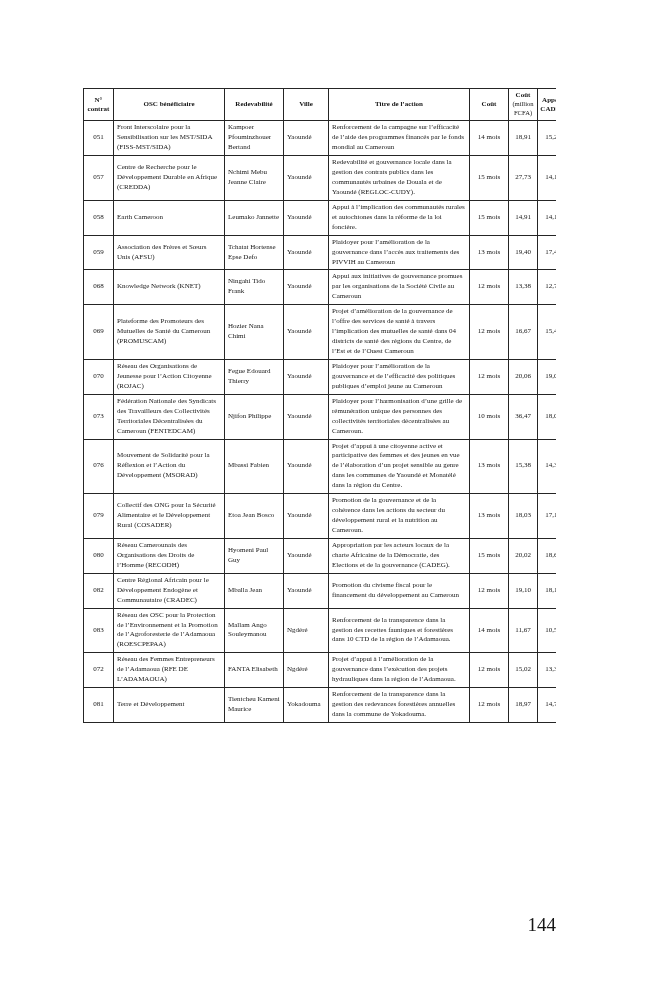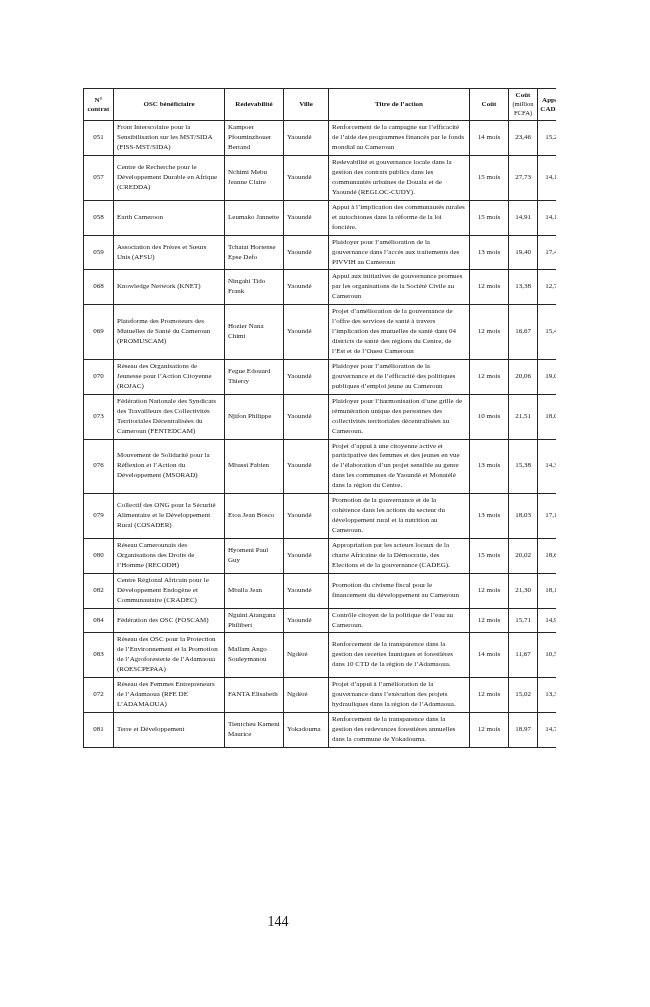--- a/index.html
+++ b/index.html
@@ -40,22 +40,22 @@
     font-weight: normal;
     font-size: 6.6px;
   }
   .contracts td { text-align: left; }
   .contracts td.c-center { text-align: center; padding: 2px 1px; }
   .page-number {
     position: absolute;
     top: 914px;
     left: 0;
     width: 100%;
-    text-align: center;
-    font-size: 14px;
+    text-align: right;
+    font-size: 19px;
     color: #161616;
   }
 </style>
 </head>
 <body>
 
 <div class="page">
 
   <table class="contracts">
     <colgroup>
@@ -81,21 +81,21 @@
       </tr>
     </thead>
     <tbody>
   <tr>
     <td class="c-center">051</td>
     <td>Front Interscolaire pour la Sensibilisation sur les MST/SIDA (FISS-MST/SIDA)</td>
     <td>Kampoer Pfouminzhouer Bertand</td>
     <td>Yaoundé</td>
     <td>Renforcement de la campagne sur l’efficacité de l’aide des programmes financés par le fonds mondial au Cameroun</td>
     <td class="c-center">14 mois</td>
-    <td class="c-center">23,46</td>
+    <td class="c-center">18,91</td>
     <td class="c-center">15,22</td>
   </tr>
 
 
   <tr>
     <td class="c-center">057</td>
     <td>Centre de Recherche pour le Développement Durable en Afrique (CREDDA)</td>
     <td>Nchimi Mebu Jeanne Claire</td>
     <td>Yaoundé</td>
     <td>Redevabilité et gouvernance locale dans la gestion des contrats publics dans les communautés urbaines de Douala et de Yaoundé (REGLOC-CUDY).</td>
@@ -159,21 +159,21 @@
     <td class="c-center">19,05</td>
   </tr>
 
   <tr>
     <td class="c-center">073</td>
     <td>Fédération Nationale des Syndicats des Travailleurs des Collectivités Territoriales Décentralisées du Cameroun (FENTEDCAM)</td>
     <td>Njifon Philippe</td>
     <td>Yaoundé</td>
     <td>Plaidoyer pour l’harmonisation d’une grille de rémunération unique des personnes des collectivités territoriales décentralisées au Cameroun.</td>
     <td class="c-center">10 mois</td>
-    <td class="c-center">21,51</td>
+    <td class="c-center">36,47</td>
     <td class="c-center">18,09</td>
   </tr>
 
   <tr>
     <td class="c-center">076</td>
     <td>Mouvement de Solidarité pour la Réflexion et l’Action du Développement (MSORAD)</td>
     <td>Mbassi Fabien</td>
     <td>Yaoundé</td>
     <td>Projet d’appui à une citoyenne active et participative des femmes et des jeunes en vue de l’élaboration d’un projet sensible au genre dans les communes de Yaoundé et Monatélé dans la région du Centre.</td>
     <td class="c-center">13 mois</td>
@@ -203,34 +203,24 @@
     <td class="c-center">18,69</td>
   </tr>
 
   <tr>
     <td class="c-center">082</td>
     <td>Centre Régional Africain pour le Développement Endogène et Communautaire (CRADEC)</td>
     <td>Mballa Jean</td>
     <td>Yaoundé</td>
     <td>Promotion du civisme fiscal pour le financement du développement au Cameroun</td>
     <td class="c-center">12 mois</td>
-    <td class="c-center">21,30</td>
+    <td class="c-center">19,10</td>
     <td class="c-center">18,15</td>
   </tr>
 
-  <tr>
-    <td class="c-center">084</td>
-    <td>Fédération des OSC (FOSCAM)</td>
-    <td>Nguini Atangana Philibert</td>
-    <td>Yaoundé</td>
-    <td>Contrôle citoyen de la politique de l’eau au Cameroun.</td>
-    <td class="c-center">12 mois</td>
-    <td class="c-center">15,71</td>
-    <td class="c-center">14,92</td>
-  </tr>
 
   <tr>
     <td class="c-center">083</td>
     <td>Réseau des OSC pour la Protection de l’Environnement et la Promotion de l’Agroforesterie de l’Adamaoua (ROESCPEPAA)</td>
     <td>Mallam Ango Souleymanou</td>
     <td>Ngdéré</td>
     <td>Renforcement de la transparence dans la gestion des recettes fauniques et forestières dans 10 CTD de la région de l’Adamaoua.</td>
     <td class="c-center">14 mois</td>
     <td class="c-center">11,67</td>
     <td class="c-center">10,50</td>

